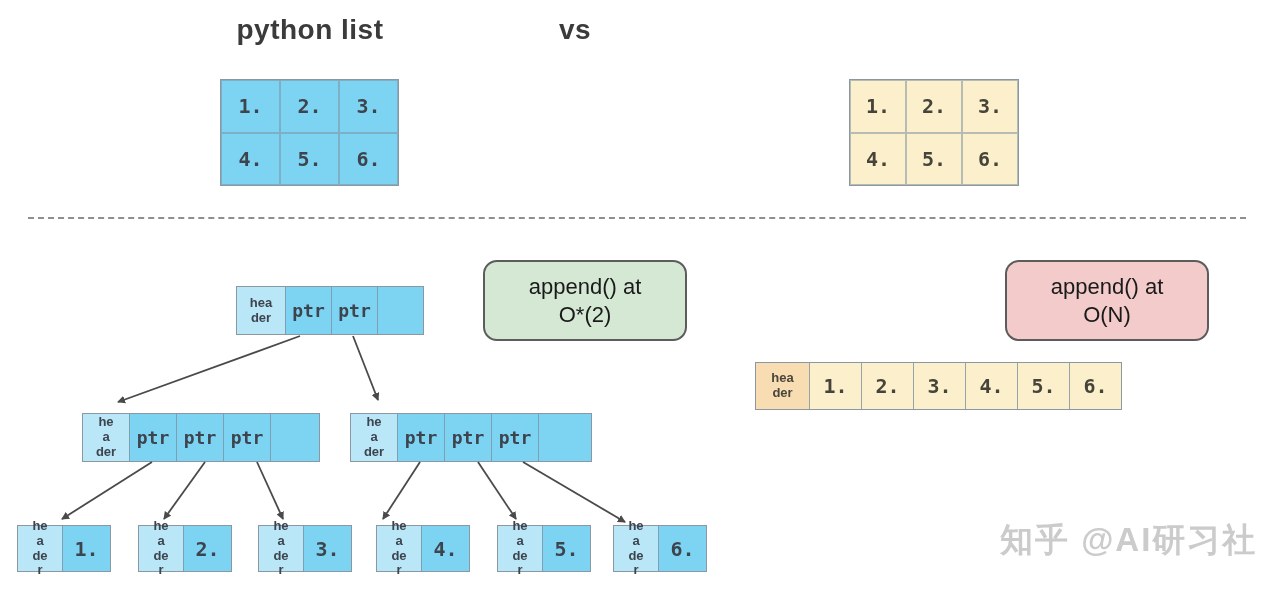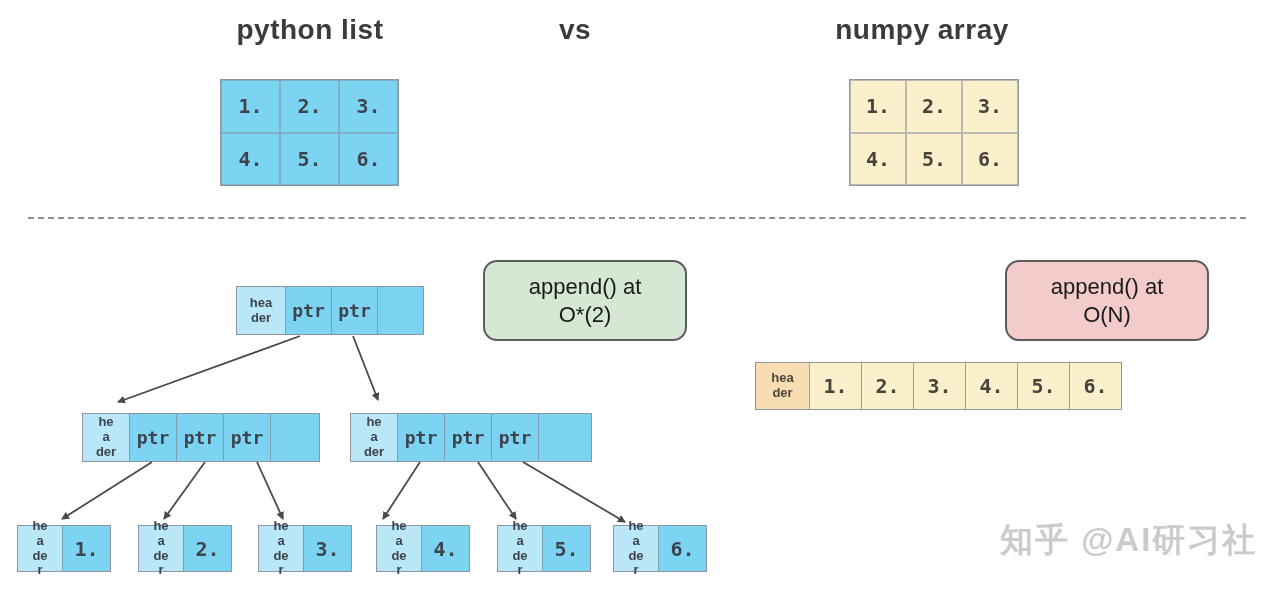--- a/index.html
+++ b/index.html
@@ -68,21 +68,20 @@
     margin-left:28px;
   }
 </style>
 </head>
 <body>
 
 <div id="canvas">
 
   <div class="title" style="left:160px;width:300px;">python list</div>
   <div class="title" style="left:530px;width:90px;">vs</div>
-  <div class="title" style="left:772px;width:300px;">numpy array</div>
 
   <div class="grid blue" style="left:220px;top:79px;width:177px;height:105px;">
     <div class="gcell">1.</div>
     <div class="gcell">2.</div>
     <div class="gcell">3.</div>
     <div class="gcell">4.</div>
     <div class="gcell">5.</div>
     <div class="gcell">6.</div>
   </div>
 

